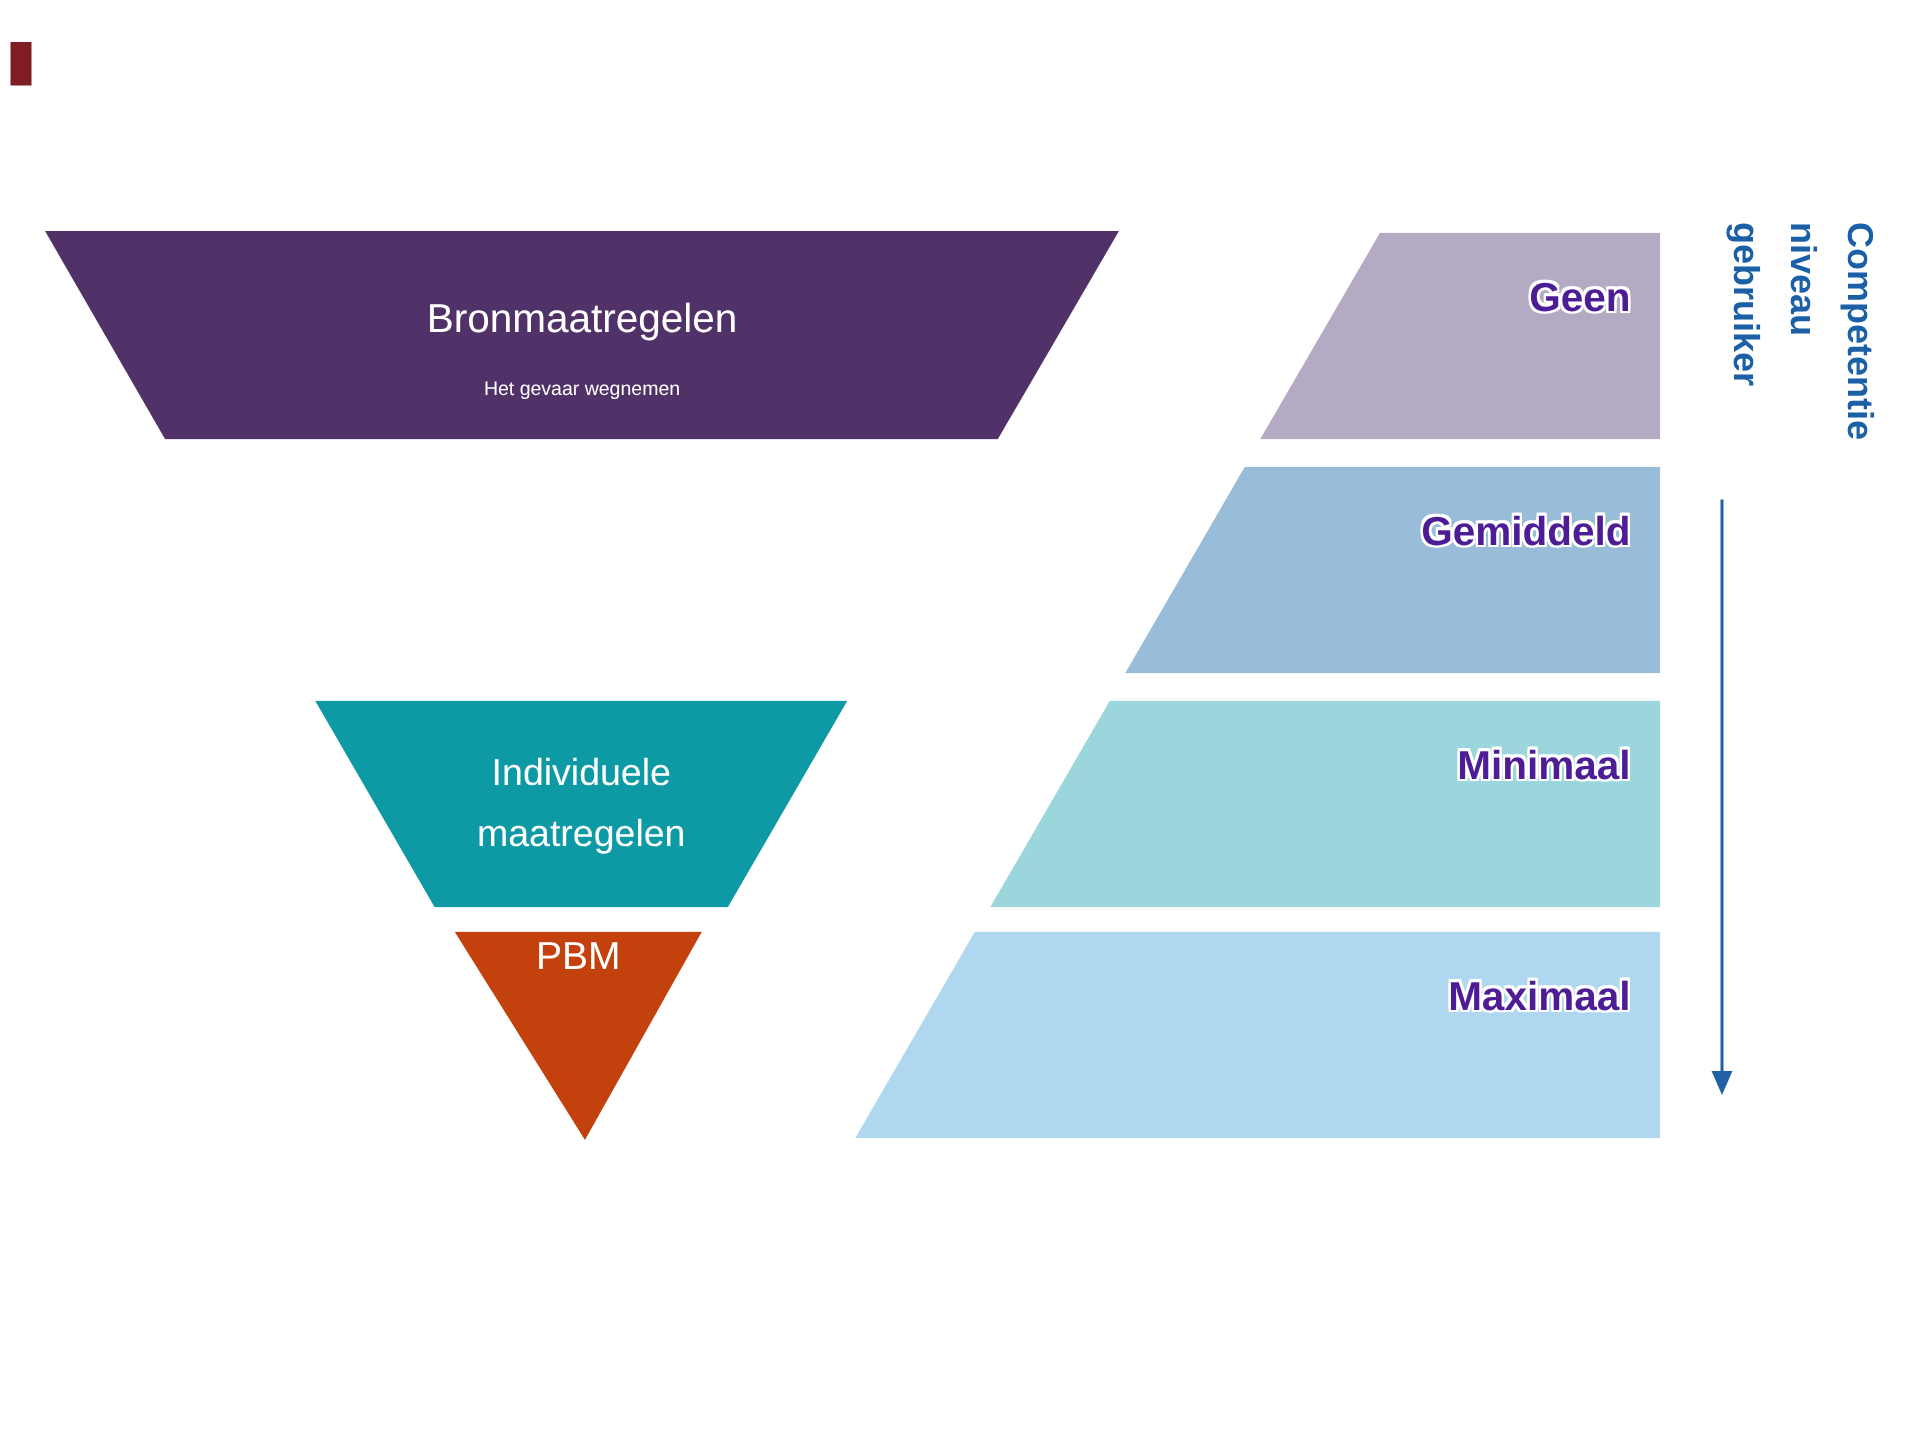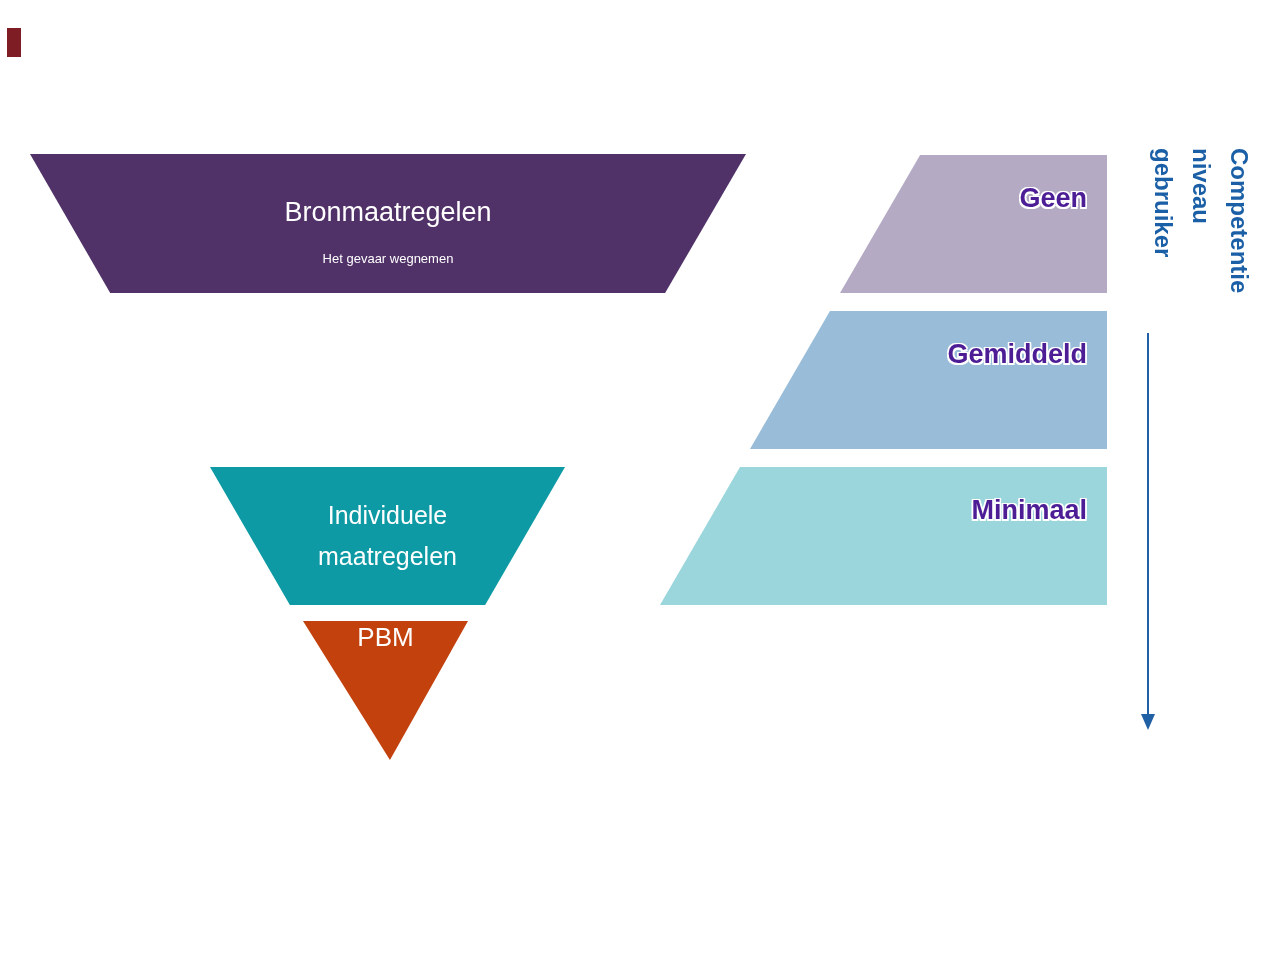--- a/index.html
+++ b/index.html
@@ -69,20 +69,23 @@
 
   <div class="block block-1">
     <span>Geen</span>
   </div>
   <div class="block block-2">
     <span>Gemiddeld</span>
   </div>
   <div class="block block-3">
     <span>Minimaal</span>
   </div>
+  <div class="block block-4">
+    <span>Maximaal</span>
+  </div>
 
   <div class="axis-label">
     <div>Competentie</div>
     <div>niveau</div>
     <div>gebruiker</div>
   </div>
 
   <div class="arrow-line"></div>
   <div class="arrow-head"></div>
 

